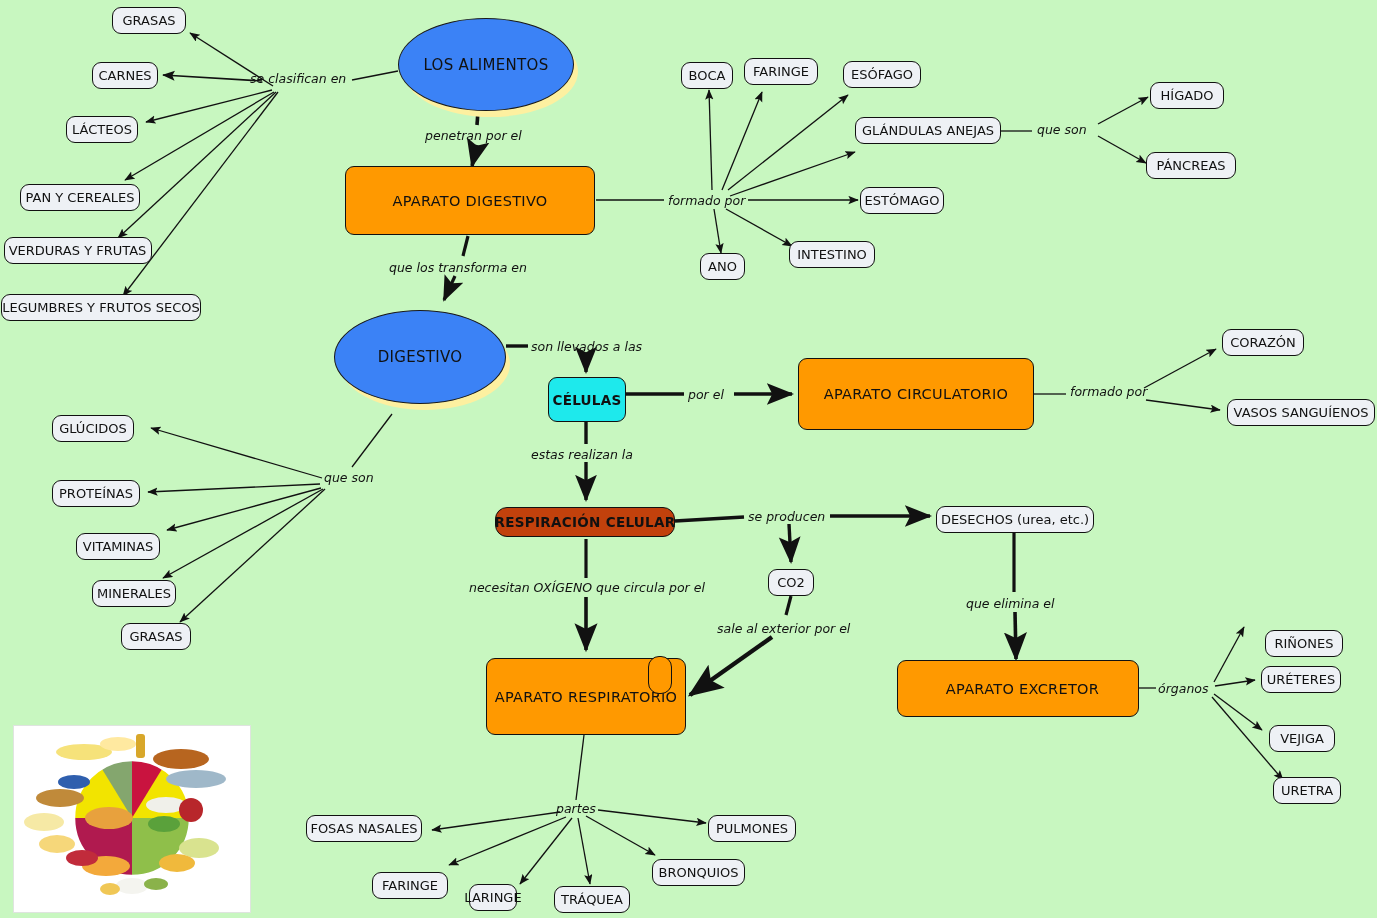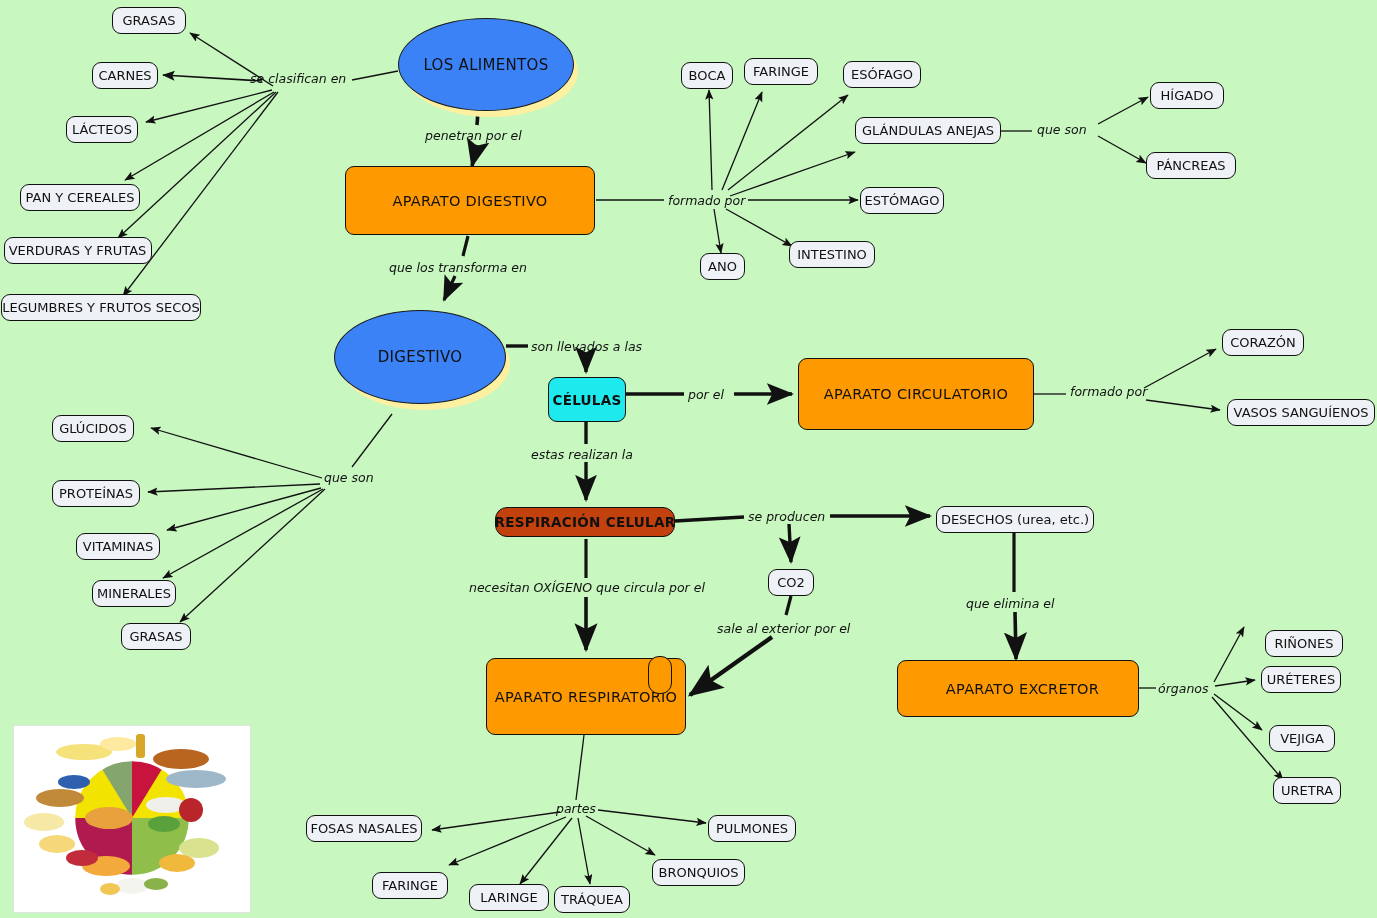--- a/index.html
+++ b/index.html
@@ -261,21 +261,21 @@
   <div class="node nbox" style="left:1265px;top:607px;width:78px;margin-top:23px;">RIÑONES</div>
   <div class="node nbox" style="left:1261px;top:666px;width:80px;">URÉTERES</div>
   <div class="node nbox" style="left:1269px;top:725px;width:66px;">VEJIGA</div>
   <div class="node nbox" style="left:1273px;top:777px;width:68px;">URETRA</div>
 
   <div class="node norange" style="left:486px;top:658px;width:200px;height:77px;">APARATO RESPIRATORIO</div>
   <div class="pill-deco" style="left:648px;top:656px;"></div>
 
   <div class="node nbox" style="left:306px;top:815px;width:116px;">FOSAS NASALES</div>
   <div class="node nbox" style="left:372px;top:872px;width:76px;">FARINGE</div>
-  <div class="node nbox" style="left:469px;top:884px;width:80px;">LARINGE</div>
+  <div class="node nbox" style="left:469px;top:884px;width:48px;">LARINGE</div>
   <div class="node nbox" style="left:554px;top:886px;width:76px;">TRÁQUEA</div>
   <div class="node nbox" style="left:652px;top:859px;width:93px;">BRONQUIOS</div>
   <div class="node nbox" style="left:708px;top:815px;width:88px;">PULMONES</div>
 
   <div id="food-photo">
     <svg width="236" height="186" viewBox="0 0 236 186">
       <rect x="0" y="0" width="236" height="186" fill="#ffffff"></rect>
       <g transform="translate(118,92)">
         <path d="M0,-58 A58,58 0 0,1 58,0 L0,0 z" fill="#f2e400"></path>
         <path d="M58,0 A58,58 0 0,1 0,58 L0,0 z" fill="#8fbf4a"></path>

